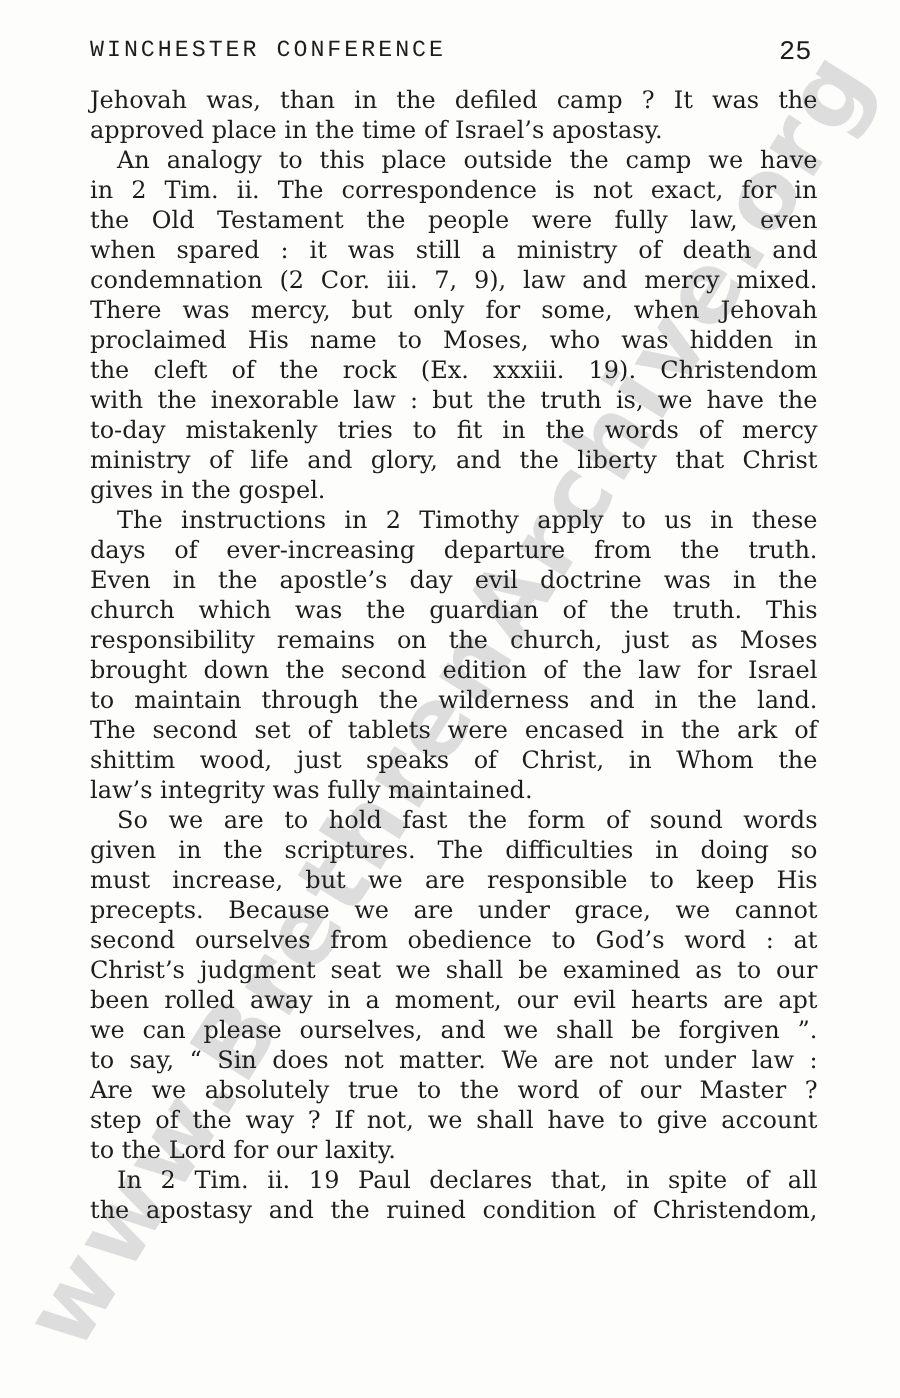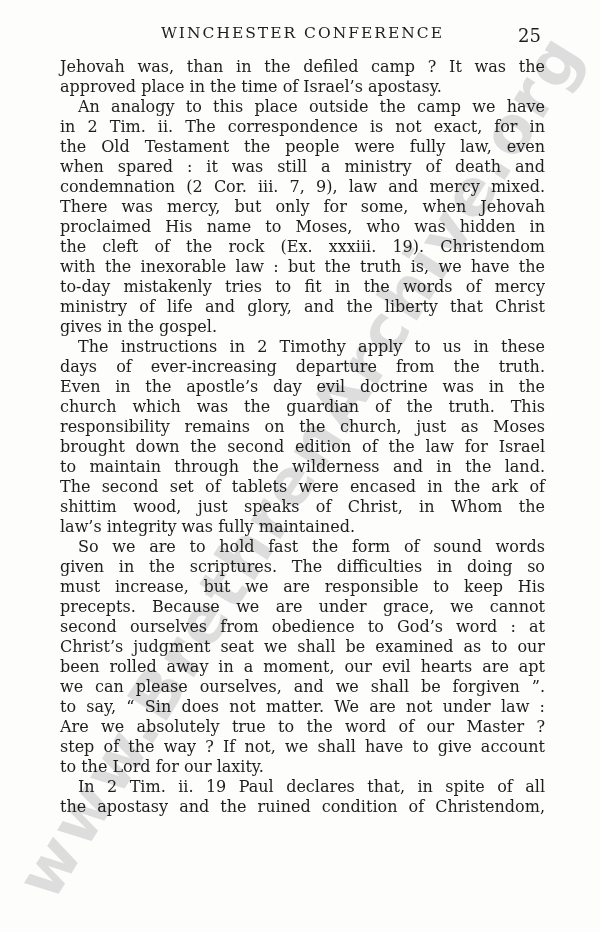--- a/index.html
+++ b/index.html
@@ -33,24 +33,24 @@
   }
   .content {
     position: absolute;
     left: 60px;
     right: 55px;
     top: 24px;
     z-index: 1;
   }
   .header {
     position: relative;
-    text-align: center;
     font-size: 15.5px;
     letter-spacing: 2px;
     margin-bottom: 15px;
+    font-family: Liberation Mono, monospace;
   }
   .running-title {
     display: inline-block;
   }
   .page-number {
     position: absolute;
     right: 4px;
     top: 1px;
     letter-spacing: 0;
     font-size: 18px;

